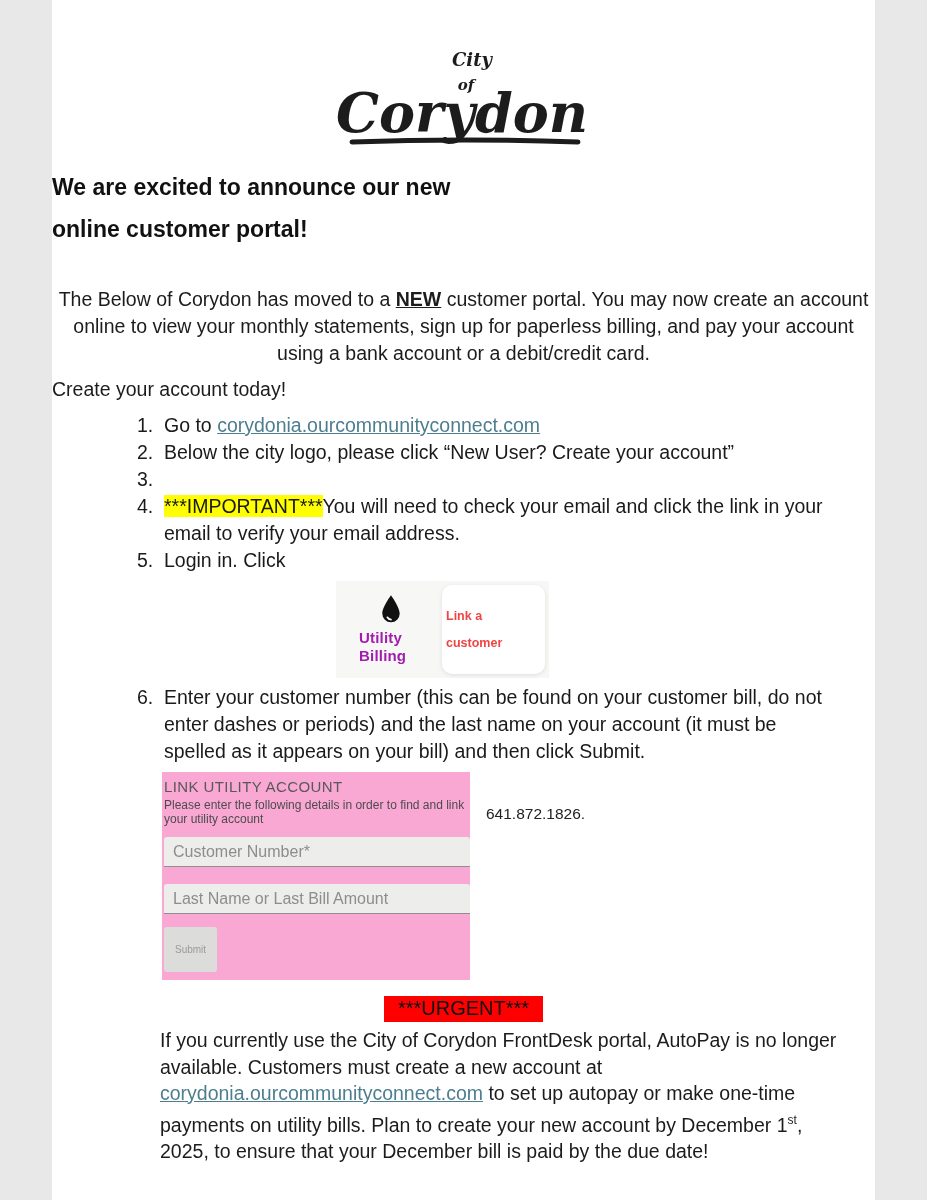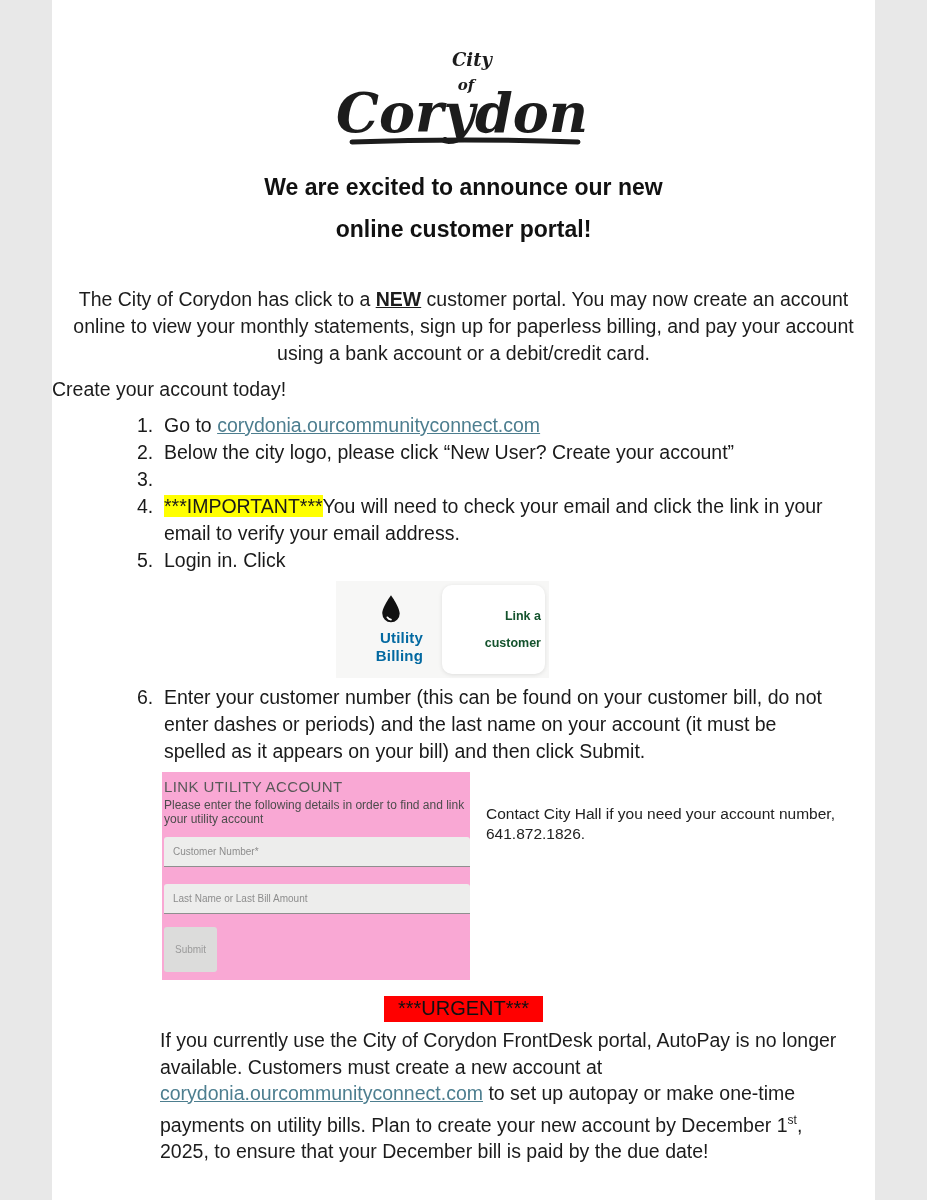--- a/index.html
+++ b/index.html
@@ -17,21 +17,20 @@
   .logo { width: 256px; height: 114px; margin: 44px auto 0; display: block; }
   .logo text {
     font-family: "DejaVu Serif", serif;
     font-style: italic; font-weight: bold;
     fill: #1c1c1c;
   }
 
   
   .heading {
     margin-top: 8px;
-    text-align: center;
     font-size: 23px; font-weight: bold;
     line-height: 42px;
     color: #111;
   }
 
   
   .intro {
     width: 818px;
     margin: 36px auto 0;
     text-align: center;
@@ -63,51 +62,51 @@
     padding: 4px;
   }
   .pw-left {
     width: 102px;
     display: flex; flex-direction: column;
     align-items: center; justify-content: center;
   }
   .pw-drop { width: 22px; height: 30px; margin-bottom: 5px; }
   .pw-ub-label {
     width: 64px;
-    text-align: right;
+    text-align: left;
     font-size: 15px; font-weight: bold; line-height: 18px;
-    color: #0369a1;
+    color: #a21caf;
     letter-spacing: 0.2px;
   }
   .pw-card {
     flex: 1;
     background: #ffffff;
     border-radius: 10px;
     box-shadow: 0 1px 4px rgba(0,0,0,0.10);
     display: flex; align-items: center; justify-content: center;
     font-size: 12.5px; font-weight: bold;
-    color: #14532d;
+    color: #ef4444;
     padding: 4px;
-    text-align: right;
+    text-align: left;
   }
 
   
   .form-row { display: flex; margin: 7px 0 0 110px; }
   .link-form { width: 308px; background: #f9a8d4; padding: 6px 0 8px 2px; }
   .lf-title { font-size: 15px; color: #585858; letter-spacing: 0.4px; }
   .lf-sub { margin-top: 3px; font-size: 12px; color: #4c4c4c; }
   .lf-field {
     margin-top: 11px;
     height: 30px;
     background: #ededec;
     border-bottom: 1px solid #8f8f8f;
     border-radius: 3px 3px 0 0;
     display: flex; align-items: center;
     padding-left: 9px;
-    font-size: 10px; color: #8d8d8d;
+    font-size: 16px; color: #8d8d8d;
   }
   .lf-field.second { margin-top: 17px; }
   .lf-submit {
     margin-top: 13px;
     display: inline-block;
     background: #dcdcdb;
     color: #9b9b9b;
     font-size: 10px;
     padding: 17px 11px;
     border-radius: 3px;
@@ -146,21 +145,21 @@
     <text x="130" y="46" font-size="15" text-anchor="middle">of</text>
     <text x="126" y="88" font-size="54" text-anchor="middle">Corydon</text>
     <path d="M16 98 Q 128 94 242 98" stroke="#1c1c1c" stroke-width="5" fill="none" stroke-linecap="round"></path>
   </svg>
 
   <div class="heading">
     <div>We are excited to announce our new</div>
     <div>online customer portal!</div>
   </div>
 
-  <p class="intro"><span>The City of Corydon has click to a </span><span class="emph">NEW</span><span> customer portal. You may now create an account online to view your monthly statements, sign up for paperless billing, and pay your account using a bank account or a debit/credit card.</span></p>
+  <p class="intro"><span>The Below of Corydon has moved to a </span><span class="emph">NEW</span><span> customer portal. You may now create an account online to view your monthly statements, sign up for paperless billing, and pay your account using a bank account or a debit/credit card.</span></p>
 
   <p class="cta">Create your account today!</p>
 
   <div class="steps">
 
     <div class="step">
       <span class="step-num">1.</span>
       <span class="step-body"><span>Go to </span><a class="doc-link">corydonia.ourcommunityconnect.com</a></span>
     </div>
 
@@ -204,21 +203,20 @@
 
   <div class="form-row">
     <div class="link-form">
       <div class="lf-title">LINK UTILITY ACCOUNT</div>
       <div class="lf-sub">Please enter the following details in order to find and link your utility account</div>
       <div class="lf-field">Customer Number*</div>
       <div class="lf-field second">Last Name or Last Bill Amount</div>
       <div class="lf-submit">Submit</div>
     </div>
     <div class="contact-note">
-      <div>Contact City Hall if you need your account number,</div>
       <div>641.872.1826.</div>
     </div>
   </div>
 
   <div class="urgent-wrap">
     <span class="urgent">***URGENT***</span>
   </div>
 
   <p class="outro"><span>If you currently use the City of Corydon FrontDesk portal, AutoPay is no longer available. Customers must create a new account at </span><a class="doc-link">corydonia.ourcommunityconnect.com</a><span> to set up autopay or make one-time payments on utility bills. Plan to create your new account by December 1</span><sup>st</sup><span>, 2025, to ensure that your December bill is paid by the due date!</span></p>
 

